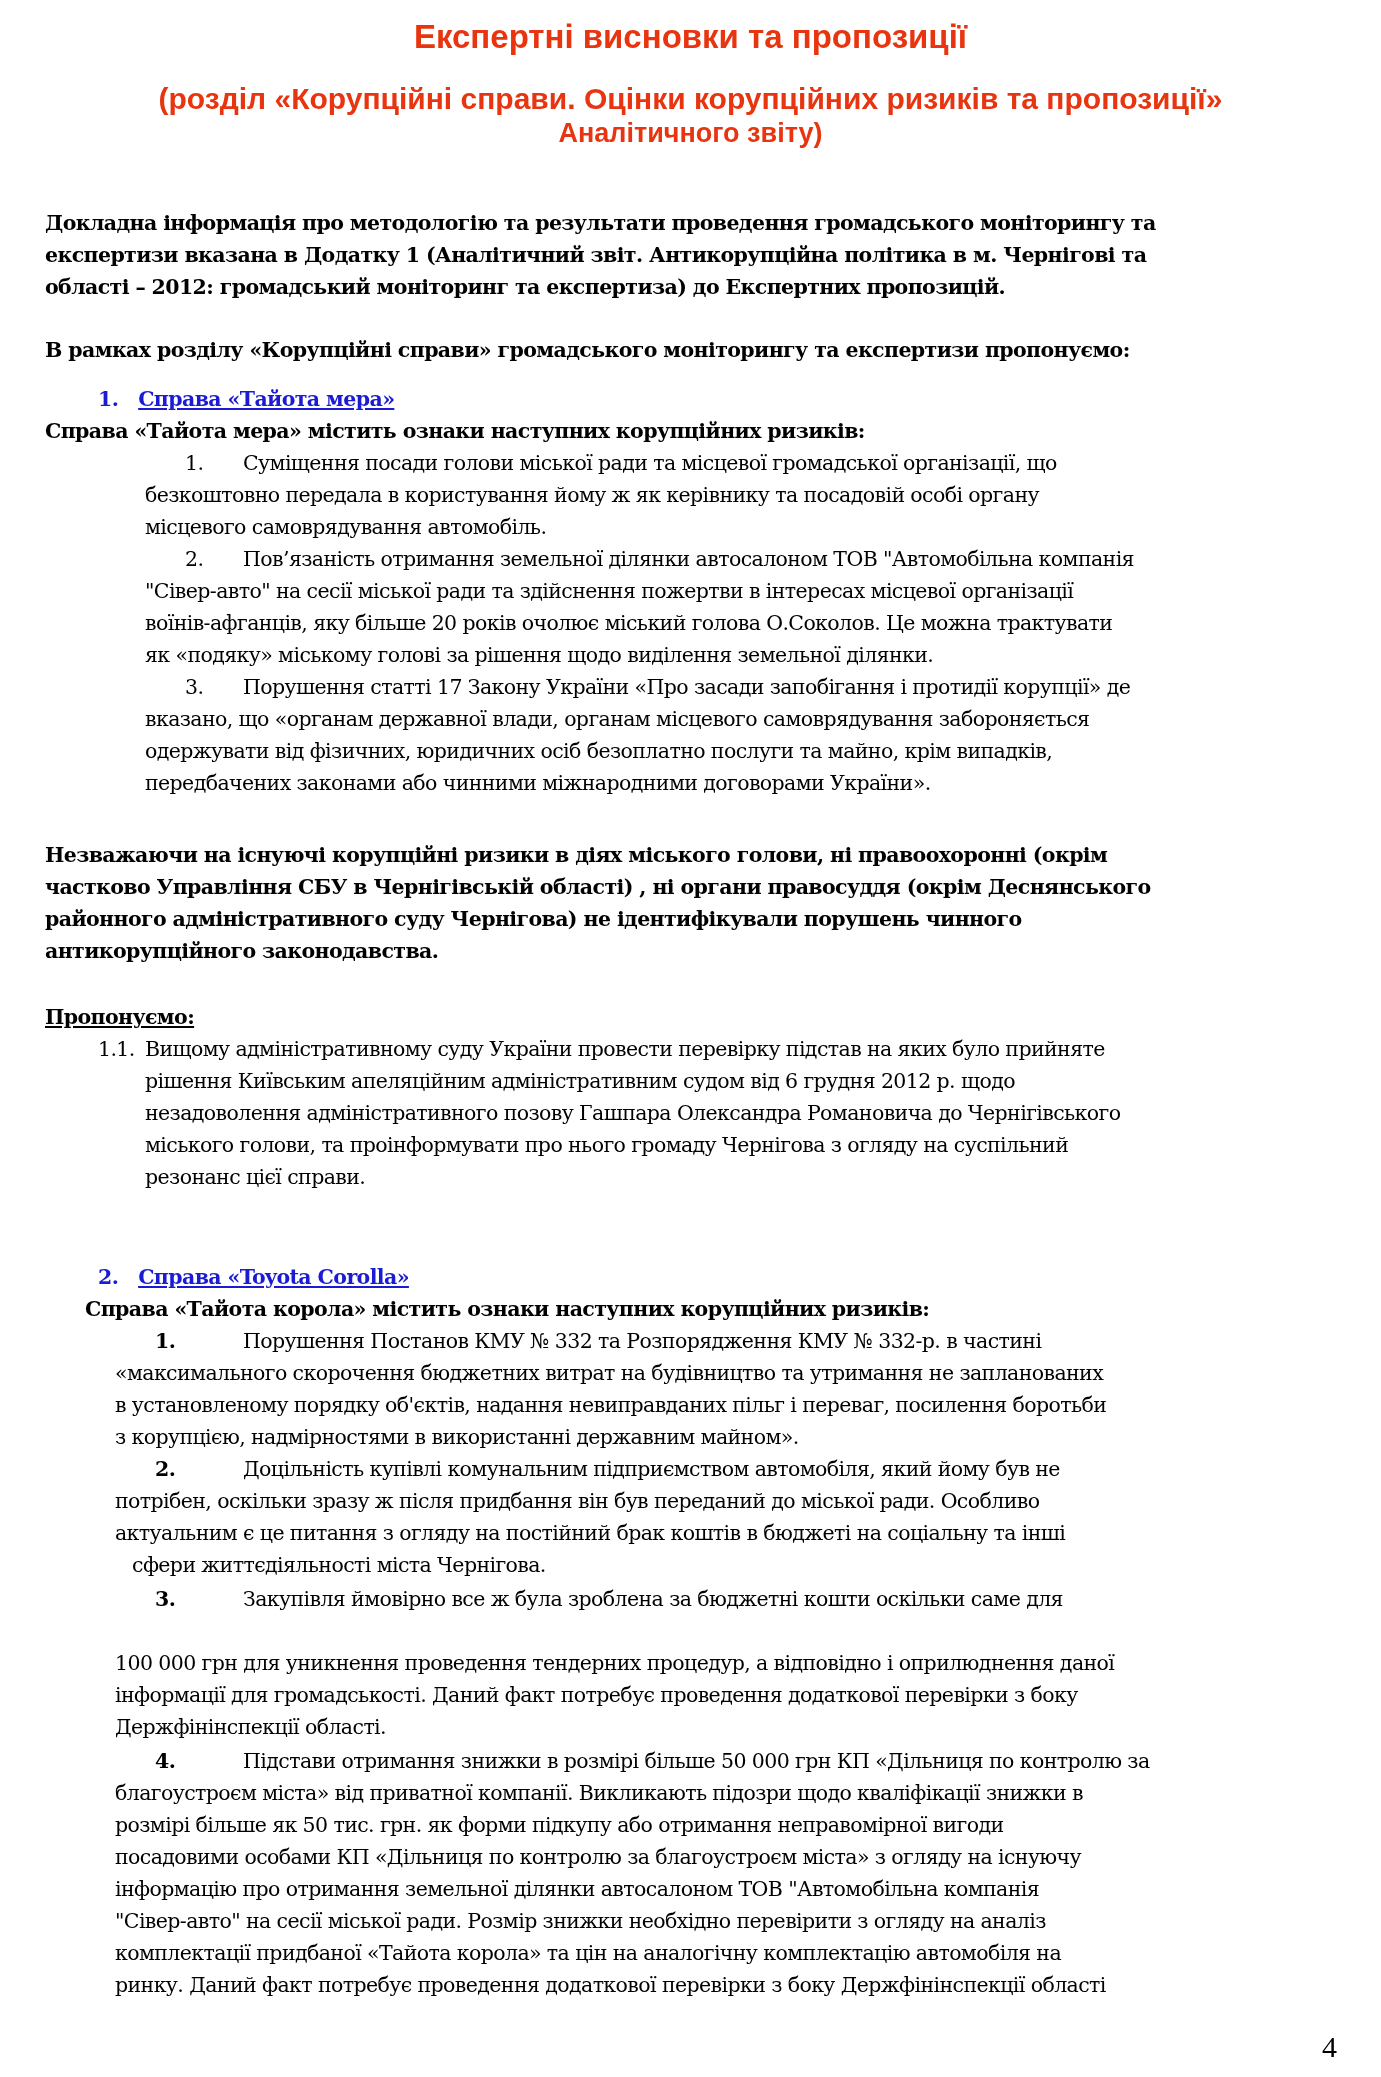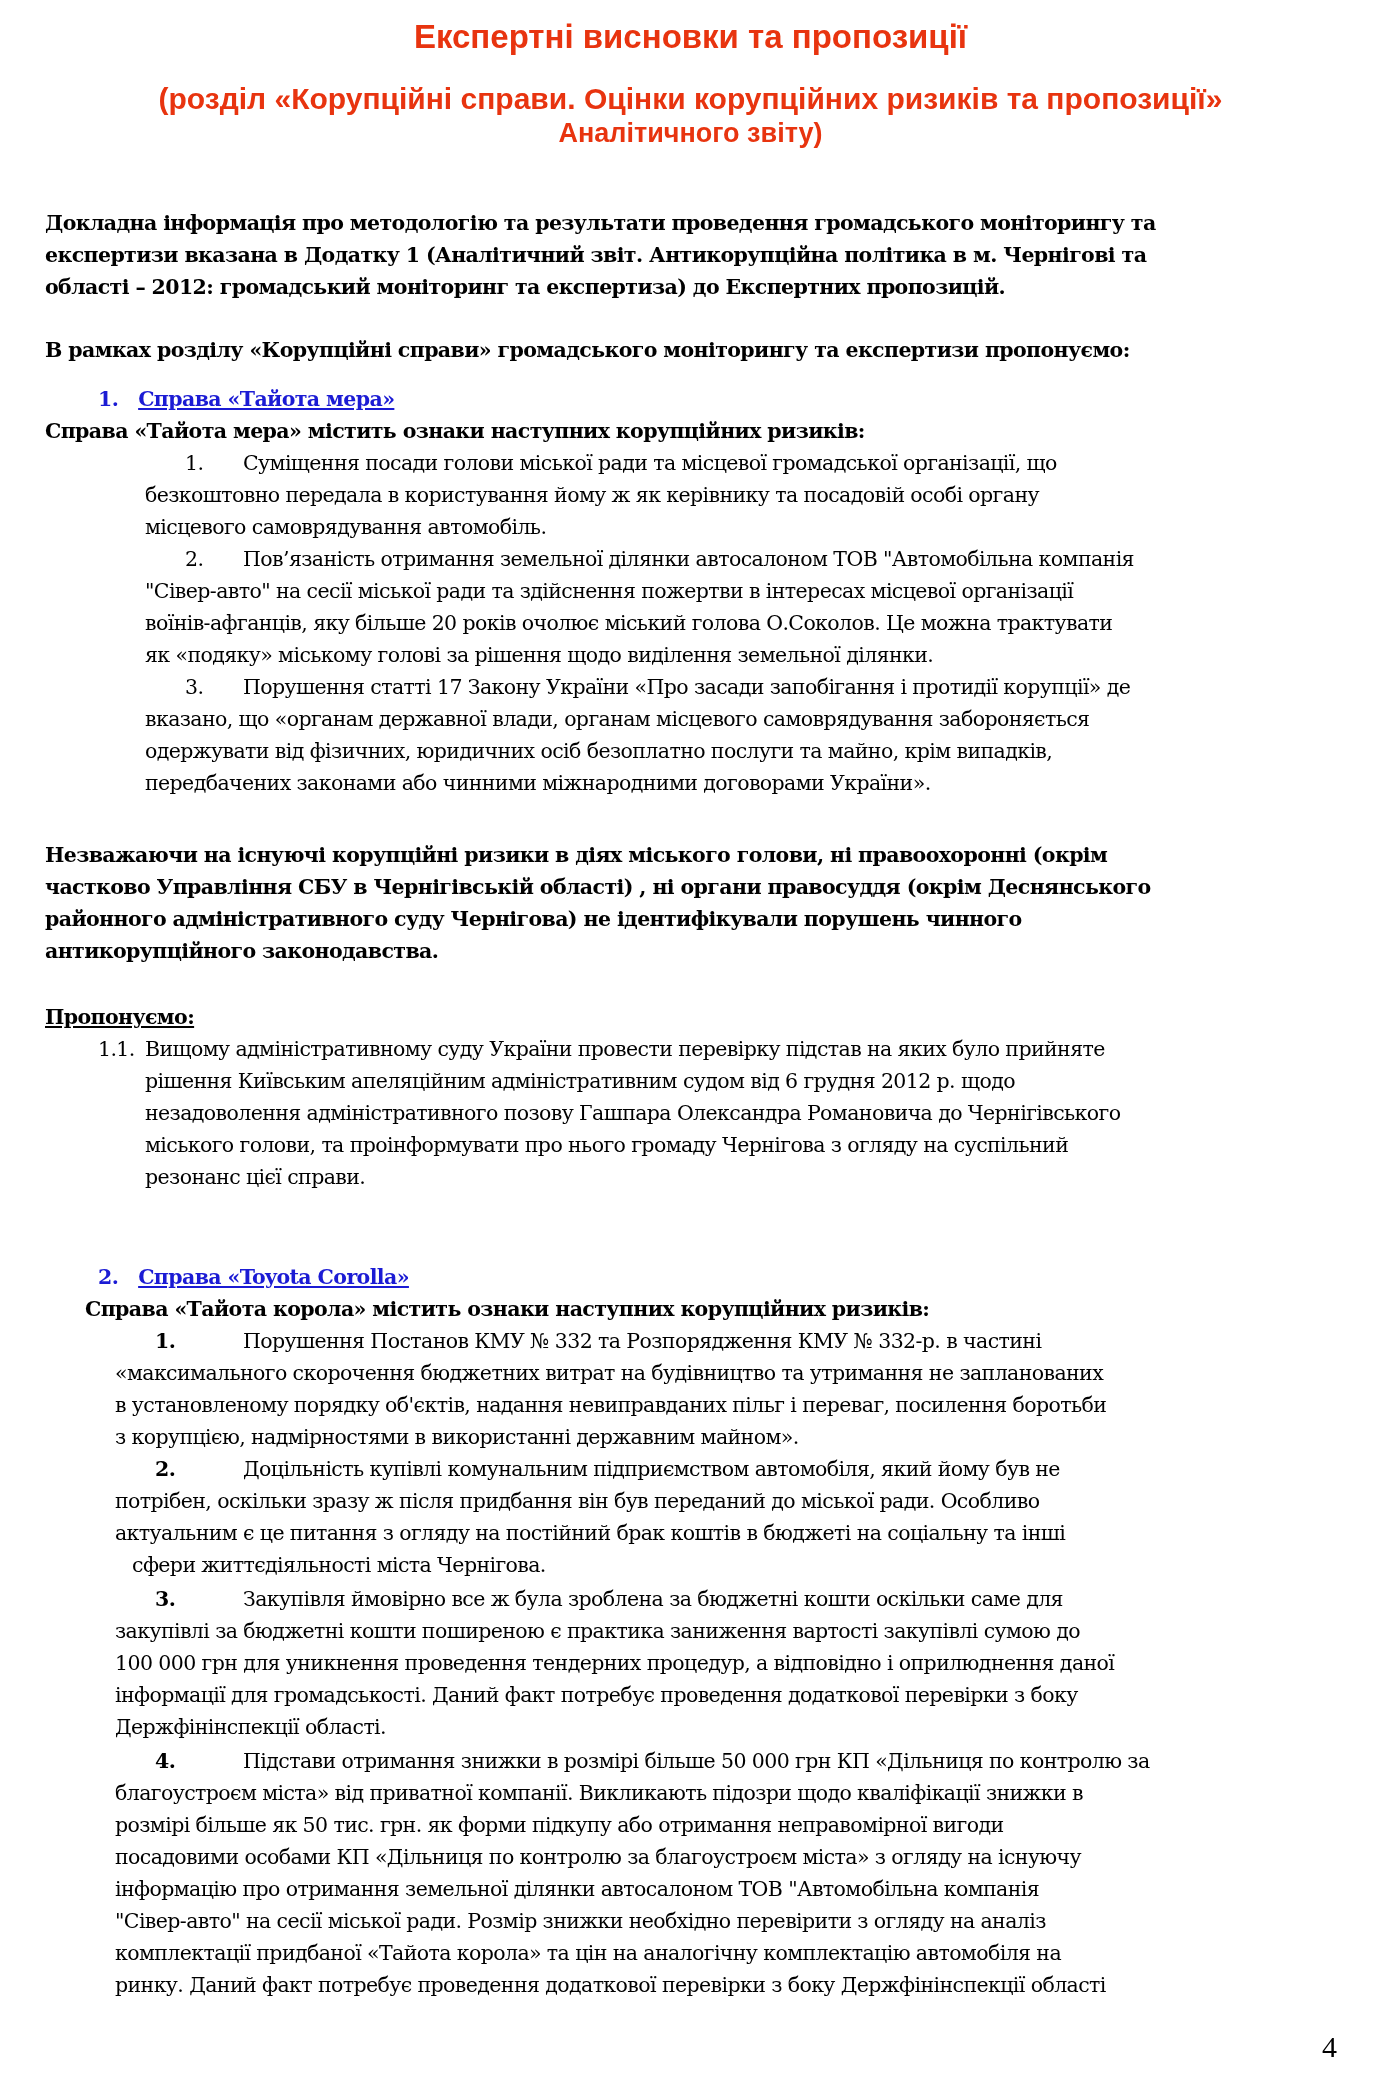--- a/index.html
+++ b/index.html
@@ -80,21 +80,20 @@
   <div class="txt" style="left:115px; top:1421px;">з корупцією, надмірностями в використанні державним майном».</div>
 
   <div class="txt b" style="left:155px; top:1453px;">2.</div>
   <div class="txt" style="left:243px; top:1453px;">Доцільність купівлі комунальним підприємством автомобіля, який йому був не</div>
   <div class="txt" style="left:115px; top:1485px;">потрібен, оскільки зразу ж після  придбання він був переданий до міської ради. Особливо</div>
   <div class="txt" style="left:115px; top:1517px;">актуальним є це питання з огляду на постійний брак коштів в бюджеті на соціальну та інші</div>
   <div class="txt" style="left:132px; top:1549px;">сфери життєдіяльності міста Чернігова.</div>
 
   <div class="txt b" style="left:155px; top:1583px;">3.</div>
   <div class="txt" style="left:243px; top:1583px;">Закупівля ймовірно все ж була зроблена за бюджетні кошти оскільки саме для</div>
-  <div class="txt" style="left:115px; top:1615px;">закупівлі за бюджетні кошти поширеною є практика заниження вартості закупівлі сумою до</div>
   <div class="txt" style="left:115px; top:1647px;">100 000 грн для уникнення проведення тендерних процедур, а відповідно і оприлюднення даної</div>
   <div class="txt" style="left:115px; top:1679px;">інформації для громадськості. Даний факт потребує проведення додаткової перевірки з боку</div>
   <div class="txt" style="left:115px; top:1711px;">Держфінінспекції області.</div>
 
   <div class="txt b" style="left:155px; top:1745px;">4.</div>
   <div class="txt" style="left:243px; top:1745px;">Підстави отримання знижки в розмірі більше 50 000 грн КП «Дільниця по контролю за</div>
   <div class="txt" style="left:115px; top:1777px;">благоустроєм міста» від приватної компанії. Викликають підозри щодо кваліфікації знижки в</div>
   <div class="txt" style="left:115px; top:1809px;">розмірі більше як 50 тис. грн.  як форми підкупу або отримання неправомірної вигоди</div>
   <div class="txt" style="left:115px; top:1841px;">посадовими особами  КП «Дільниця по контролю за благоустроєм міста» з огляду на існуючу</div>
   <div class="txt" style="left:115px; top:1873px;">інформацію про отримання  земельної ділянки автосалоном ТОВ "Автомобільна компанія</div>

